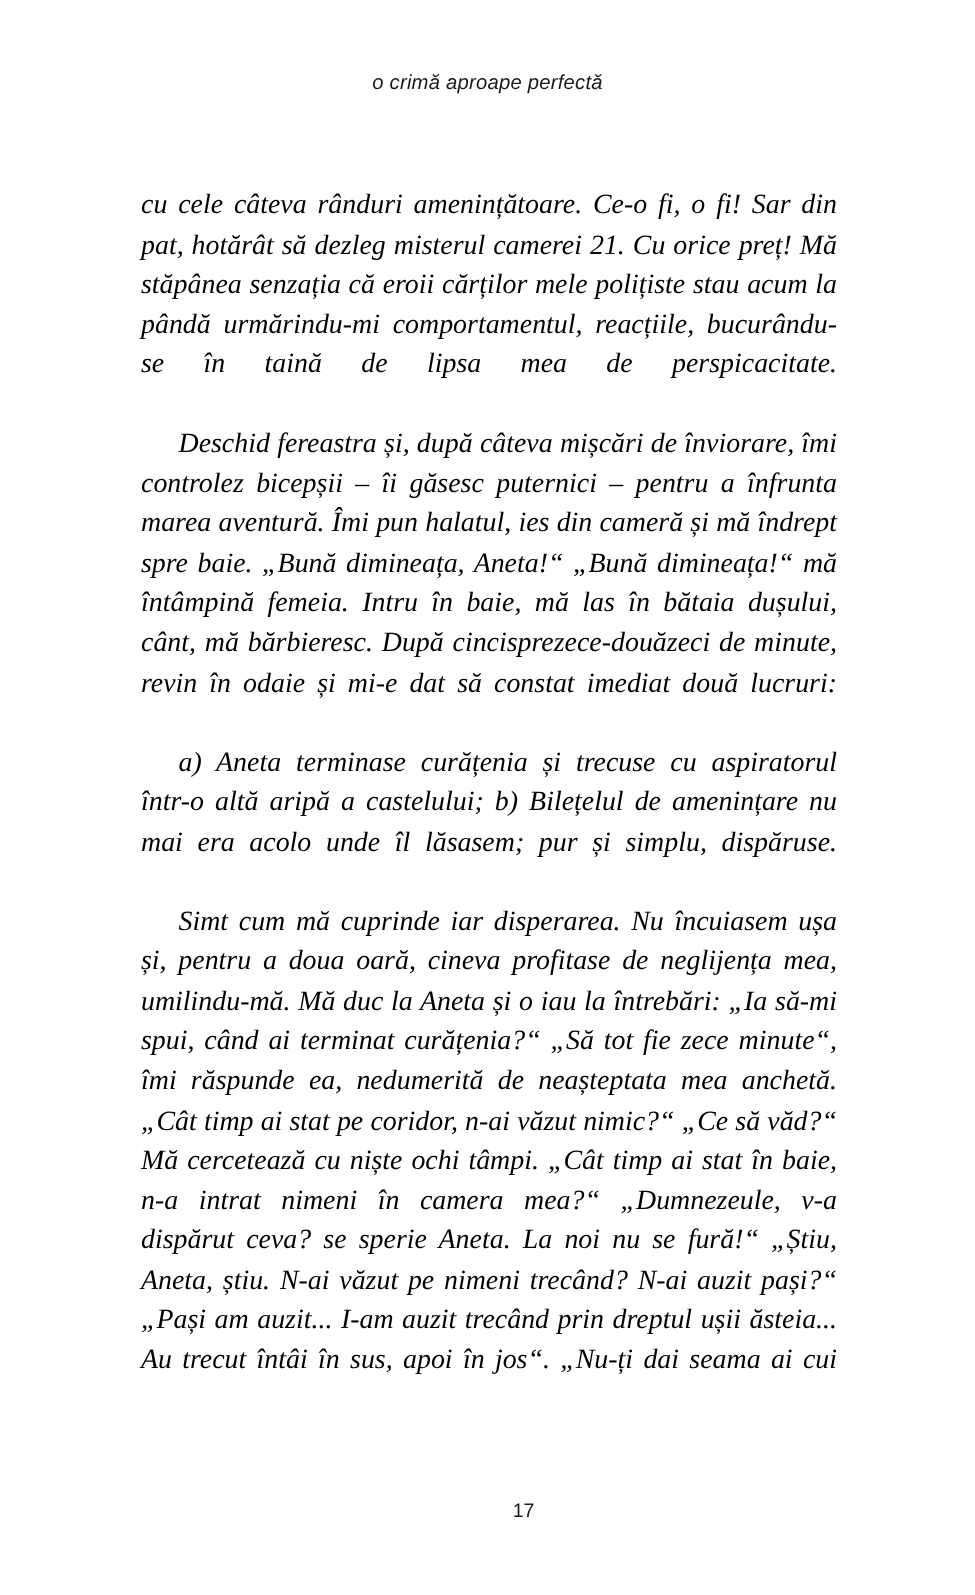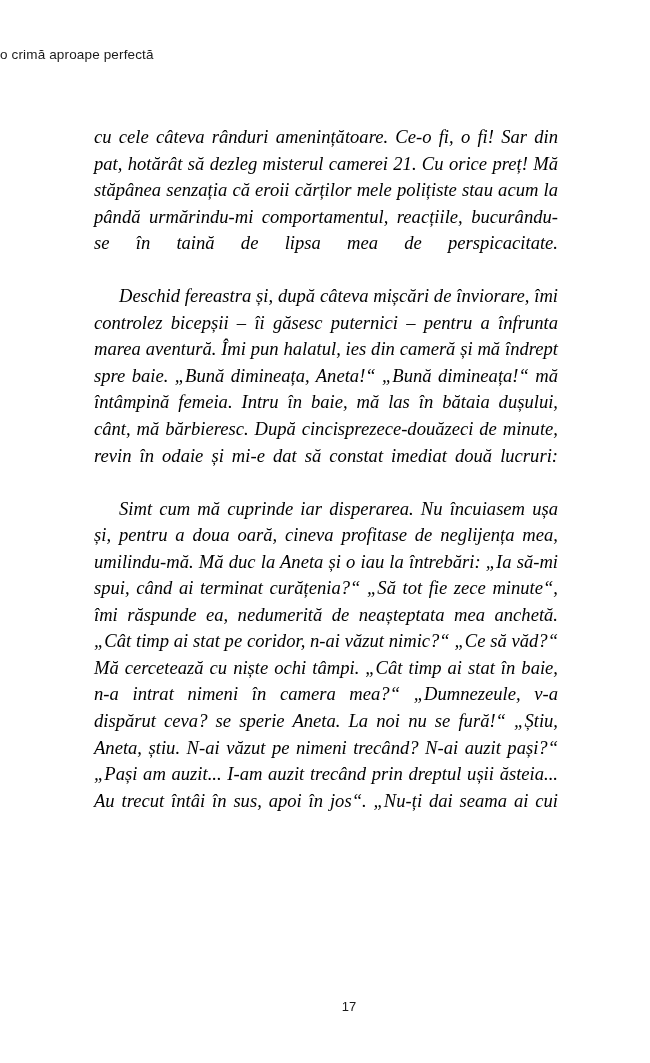--- a/index.html
+++ b/index.html
@@ -18,26 +18,28 @@
     overflow: hidden;
     box-sizing: border-box;
   }
 
   
   .running-head {
     position: absolute;
     top: 48px;
     left: 0;
     width: 650px;
+    text-align: center;
     font-family: "Liberation Sans", sans-serif;
     font-size: 13.5px;
     letter-spacing: 0.15px;
     color: #1a1a1a;
     line-height: 1;
     white-space: nowrap;
+    font-style: italic;
   }
 
   
   .text-block {
     position: absolute;
     top: 124px;
     left: 94px;
     width: 464px;
     font-family: "Liberation Serif", "DejaVu Serif", serif;
     font-size: 18.6px;
@@ -84,18 +86,19 @@
 </head>
 <body>
 
 <div class="page">
 
   <div class="running-head">o crimă aproape perfectă</div>
 
   <div class="text-block">
     <p class="para">cu cele câteva rânduri amenințătoare. Ce-o fi, o fi! Sar din pat, hotărât să dezleg misterul camerei 21. Cu orice preț! Mă stăpânea senzația că eroii cărților mele polițiste stau acum la pândă urmărindu-mi comportamentul, reacțiile, bucurându-se în taină de lipsa mea de perspicacitate.</p>
     <p class="para indent">Deschid fereastra și, după câteva mișcări de înviorare, îmi controlez bicepșii – îi găsesc puternici – pentru a înfrunta marea aventură. Îmi pun halatul, ies din cameră și mă îndrept spre baie. „Bună dimineața, Aneta!“ „Bună dimineața!“ mă întâmpină femeia. Intru în baie, mă las în bătaia dușului, cânt, mă bărbieresc. După cincisprezece-douăzeci de minute, revin în odaie și mi-e dat să constat imediat două lucruri:</p>
+    <p class="para indent">a) Aneta terminase curățenia și trecuse cu aspiratorul într-o altă aripă a castelului; b) Bilețelul de amenințare nu mai era acolo unde îl lăsasem; pur și simplu, dispăruse.</p>
     <p class="para indent">Simt cum mă cuprinde iar disperarea. Nu încuiasem ușa și, pentru a doua oară, cineva profitase de neglijența mea, umilindu-mă. Mă duc la Aneta și o iau la întrebări: „Ia să-mi spui, când ai terminat curățenia?“ „Să tot fie zece minute“, îmi răspunde ea, nedumerită de neașteptata mea anchetă. „Cât timp ai stat pe coridor, n-ai văzut nimic?“ „Ce să văd?“ Mă cercetează cu niște ochi tâmpi. „Cât timp ai stat în baie, n-a intrat nimeni în camera mea?“ „Dumnezeule, v-a dispărut ceva? se sperie Aneta. La noi nu se fură!“ „Știu, Aneta, știu. N-ai văzut pe nimeni trecând? N-ai auzit pași?“ „Pași am auzit... I-am auzit trecând prin dreptul ușii ăsteia... Au trecut întâi în sus, apoi în jos“. „Nu-ți dai seama ai cui</p>
   </div>
 
   <div class="folio">17</div>
 
 </div>
 
 </body></html>

